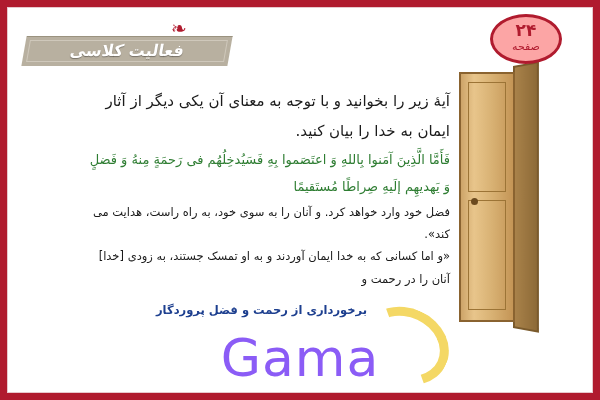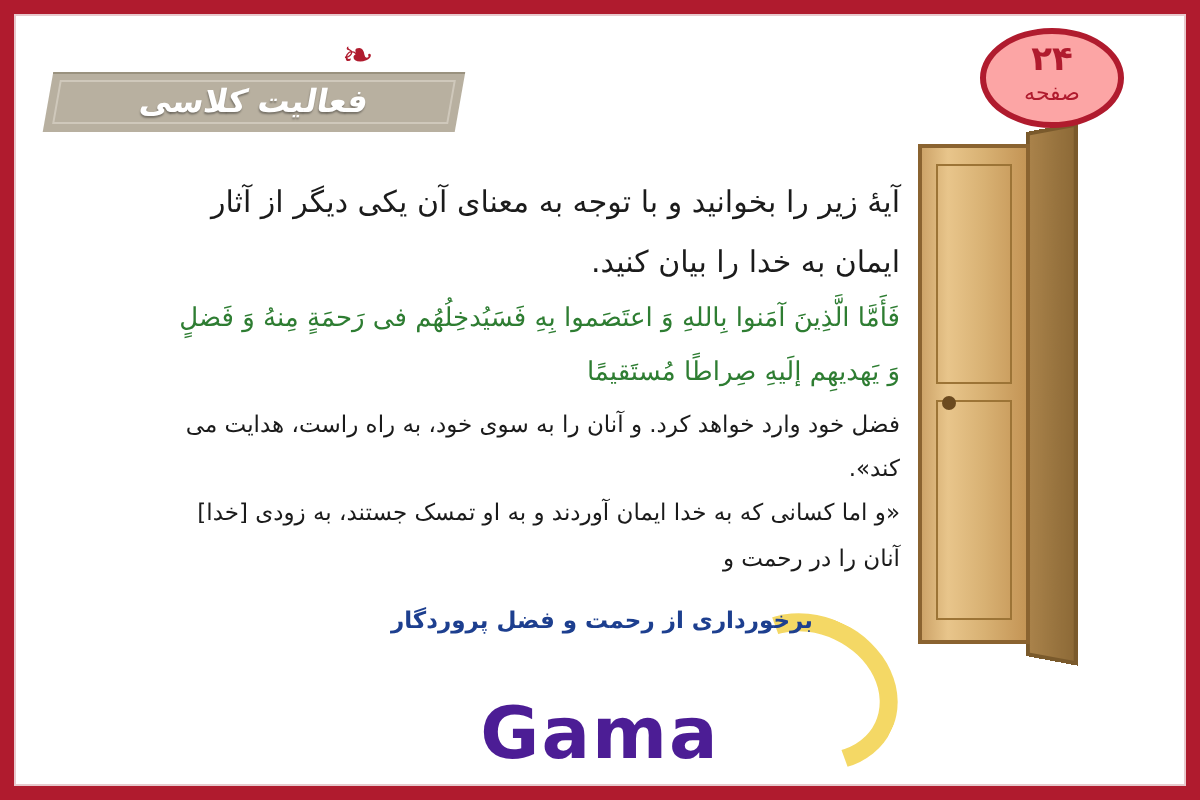--- a/index.html
+++ b/index.html
@@ -203,23 +203,23 @@
   }
   .translation {
     font-size: 11.5px;
     color: #1b1b1b;
     line-height: 1.95;
   }
 
   .answers {
     position: absolute;
     top: 298px;
-    right: 169px;
+    right: 184px;
     width: 260px;
-    text-align: center;
+    text-align: left;
     direction: rtl;
     z-index: 4;
   }
   .answer-line {
     font-size: 11.5px;
     font-weight: bold;
     color: #1d3f8f;
     line-height: 2.1;
   }
 
@@ -231,23 +231,23 @@
     width: 600px;
     height: 66px;
     z-index: 2;
     pointer-events: none;
   }
   .wm-text {
     position: absolute;
     left: 50%;
     bottom: 4px;
     transform: translateX(-50%);
-    font-size: 36px;
-    font-weight: bold;
-    color: #4c1d95;
+    font-size: 52px;
+    font-weight: normal;
+    color: #8b5cf6;
     letter-spacing: 1px;
     font-family: "DejaVu Sans", "Liberation Sans", sans-serif;
     direction: ltr;
   }
   .wm-swoosh {
     position: absolute;
     right: 150px;
     bottom: 8px;
     width: 72px;
     height: 58px;

